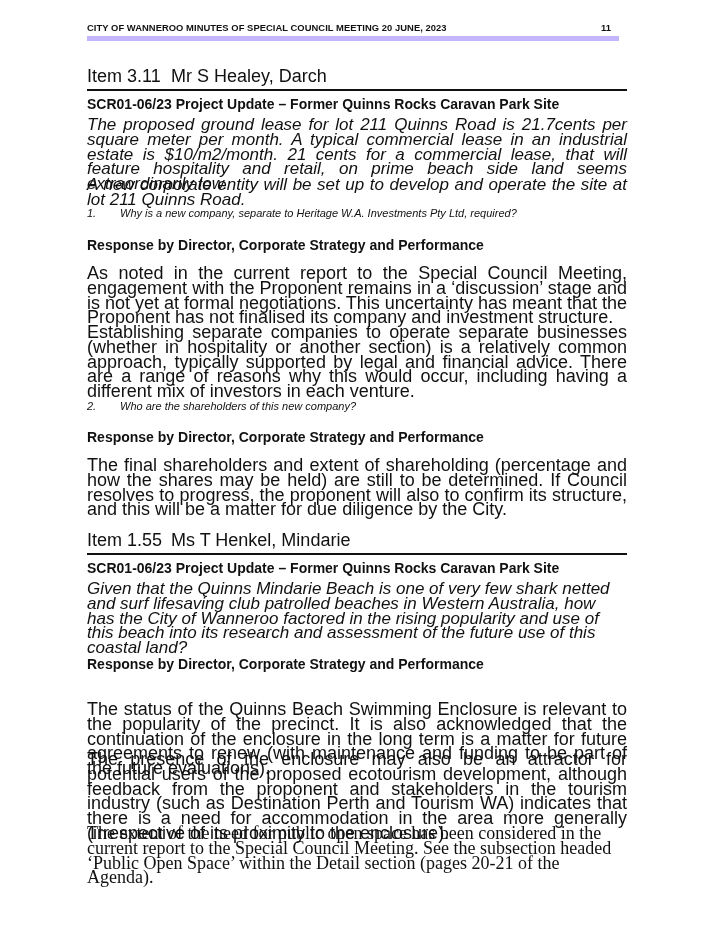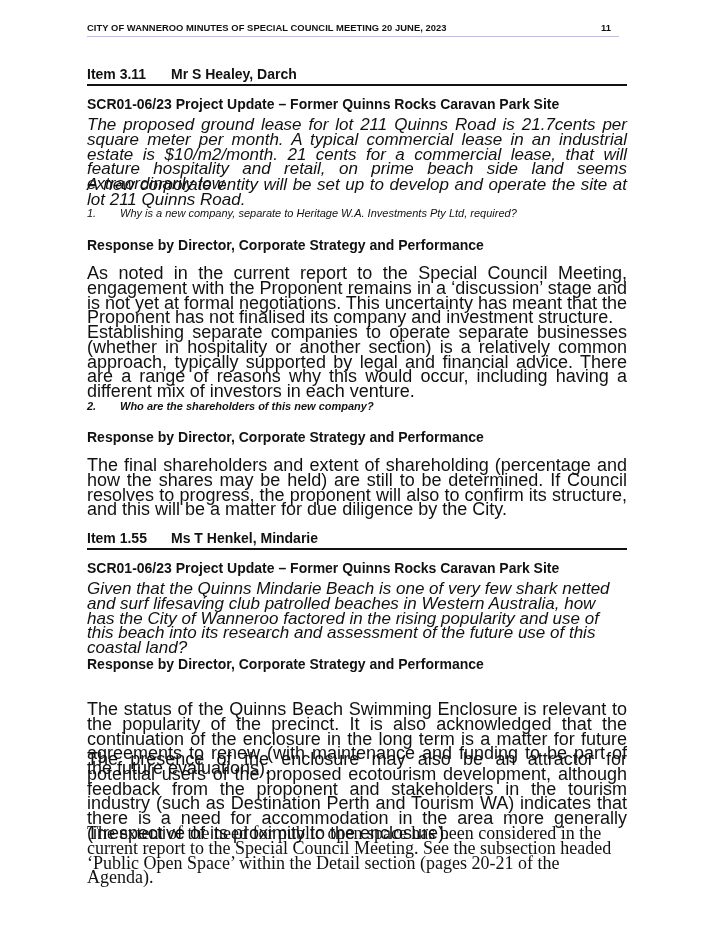--- a/index.html
+++ b/index.html
@@ -4,27 +4,27 @@
   <style>
     html, body { margin: 0; padding: 0; background: #ffffff; }
     body {
       width: 705px; height: 929px; position: relative; overflow: hidden;
       font-family: "Liberation Sans", sans-serif; color: #111111;
     }
     .page { position: absolute; left: 87px; top: 0; width: 540px; }
     .header {
       position: absolute; top: 22px; left: 0; width: 532px;
       font-size: 9.4px; font-weight: bold; letter-spacing: 0.05px;
-      border-bottom: 1px solid #c4b5fd; padding-bottom: 3px;
+      border-bottom: 5px solid #c4b5fd; padding-bottom: 3px;
       display: flex; justify-content: space-between;
     }
     .header .pgnum { padding-right: 8px; }
     .item-head {
       position: absolute; left: 0; width: 540px;
-      font-size: 14px; font-weight: bold;
+      font-size: 18px; font-weight: normal;
       border-bottom: 2px solid #111; padding-bottom: 2px;
     }
     .item-head .num { display: inline-block; width: 84px; }
     .abs { position: absolute; left: 0; width: 540px; }
     .subj { font-size: 14px; font-weight: bold; }
     .q { font-size: 17px; font-style: italic; line-height: 14.8px; text-align: justify; text-align-last: left; }
     .q.ragged { text-align: left; }
     .qn { font-size: 11px; font-style: italic; }
     .qn .n { display: inline-block; width: 33px; }
     .resp-h { font-size: 14px; font-weight: bold; }
@@ -52,21 +52,21 @@
 
   <div class="abs qn" style="top:207px;">
     <span class="n">1.</span><span>Why is a new company, separate to Heritage W.A. Investments Pty Ltd, required?</span>
   </div>
 
   <div class="abs resp-h" style="top:237px;">Response by Director, Corporate Strategy and Performance</div>
 
   <div class="abs p" style="top:266px;">As noted in the current report to the Special Council Meeting, engagement with the Proponent remains in a ‘discussion’ stage and is not yet at formal negotiations.  This uncertainty has meant that the Proponent has not finalised its company and investment structure.</div>
   <div class="abs p" style="top:325px;">Establishing separate companies to operate separate businesses (whether in hospitality or another section) is a relatively common approach, typically supported by legal and financial advice.  There are a range of reasons why this would occur, including having a different mix of investors in each venture.</div>
 
-  <div class="abs qn" style="top:400px;font-weight:bold;">
+  <div class="abs qn" style="top:400px;">
     <span class="n">2.</span><span>Who are the shareholders of this new company?</span>
   </div>
 
   <div class="abs resp-h" style="top:429px;">Response by Director, Corporate Strategy and Performance</div>
 
   <div class="abs p" style="top:458px;">The final shareholders and extent of shareholding (percentage and how the shares may be held) are still to be determined.  If Council resolves to progress, the proponent will also to confirm its structure, and this will be a matter for due diligence by the City.</div>
 
   <div class="item-head" style="top:530px;">
     <span class="num">Item 1.55</span><span>Ms T Henkel, Mindarie</span>
   </div>

